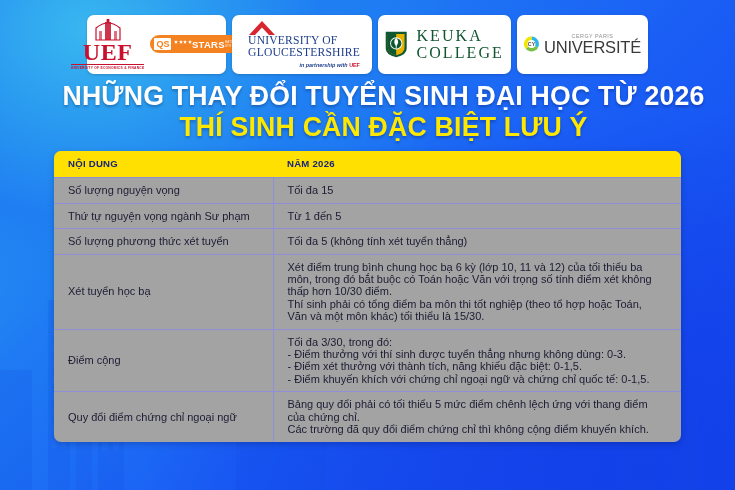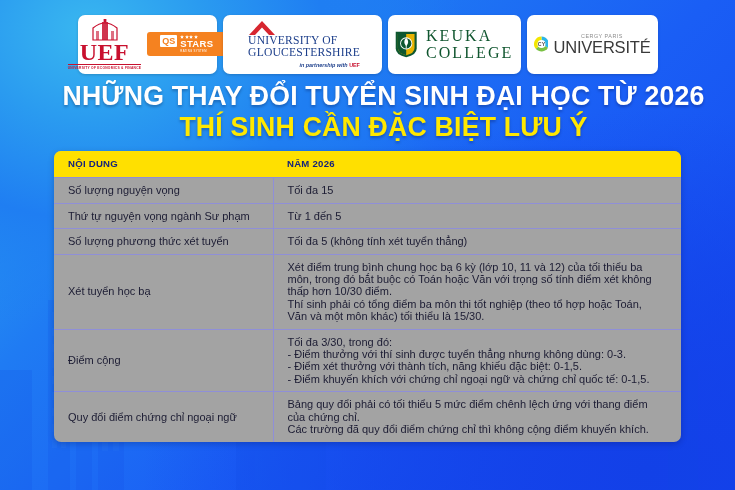--- a/index.html
+++ b/index.html
@@ -48,21 +48,21 @@
     background: #ffffff;
     border-radius: 7px;
     height: 59px;
     display: flex;
     align-items: center;
     justify-content: center;
     box-shadow: 0 1px 3px rgba(0,0,0,.18);
     padding: 0 7px;
   }
   .logo-card.uef   { width: 139px; gap: 6px; }
-  .logo-card.glos  { width: 159px; }
+  .logo-card.glos  { width: 140px; }
   .logo-card.keuka { width: 133px; gap: 9px; }
   .logo-card.cy    { width: 131px; gap: 5px; }
 
   
   .uef-block { display: flex; flex-direction: column; align-items: center; }
   .uef-tower { width: 30px; height: 24px; display:block; }
   .uef-word {
     color: #c8102e;
     font-family: "Liberation Serif", serif;
     font-weight: 700;
@@ -77,35 +77,35 @@
     font-weight: 700;
     letter-spacing: .25px;
     white-space: nowrap;
     border-top: .7px solid #c8102e;
     padding-top: 1px;
     margin-top: 1px;
   }
   .qs-block {
     background: #f58220;
     display: flex;
-    align-items: flex-start;
+    align-items: flex-end;
     gap: 3px;
-    padding: 3px 13px;
-    border-radius: 3px;
+    padding: 3px 4px;
+    border-radius: 11px;
   }
   .qs-mark {
     background: #ffffff;
     color: #f58220;
     font-weight: 700;
     font-size: 9px;
     line-height: 10px;
     padding: 1px 2px;
     border-radius: 1px;
   }
-  .qs-right { display: flex; flex-direction: column; align-items: flex-start; }
+  .qs-right { display: flex; flex-direction: row; align-items: flex-start; }
   .qs-stars-row { display:flex; gap:.5px; line-height:4px; }
   .qs-star { width:4px; height:4px; display:block; }
   .qs-word {
     color: #ffffff;
     font-weight: 700;
     font-size: 9.5px;
     line-height: 10px;
     letter-spacing: .3px;
   }
   .qs-sys {

